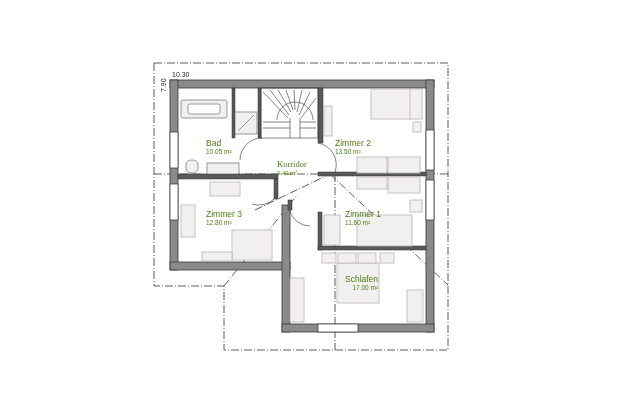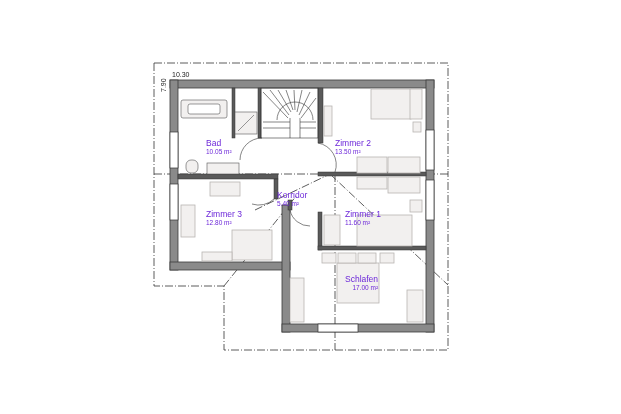--- a/index.html
+++ b/index.html
@@ -1,18 +1,18 @@
 <!DOCTYPE html>
 <html><head>
 <meta charset="utf-8">
 <style>
   html, body { margin:0; padding:0; background:#ffffff; }
   body { width:621px; height:414px; position:relative; overflow:hidden; font-family:"Liberation Sans", sans-serif; }
   #plan { position:absolute; left:0; top:0; width:621px; height:414px; }
-  .lbl { position:absolute; font-family:"Liberation Sans", sans-serif; color:#6d28d9; line-height:1; white-space:nowrap; }
+  .lbl { position:absolute; font-family:"Liberation Sans", sans-serif; color:#4d7c0f; line-height:1; white-space:nowrap; }
   .room-name { font-size:8.5px; }
   .room-area { font-size:6.5px; margin-top:1px; }
   .dim { font-size:7px; color:#222; }
 </style>
 </head>
 <body>
 
 <div id="plan">
 <svg width="621" height="414" viewBox="0 0 621 414" xmlns="http://www.w3.org/2000/svg">
 
@@ -130,21 +130,21 @@
   <div class="lbl dim" style="left:160px;top:92px;transform:rotate(-90deg);transform-origin:left top;">7.90</div>
 
   <div class="lbl" style="left:206px;top:139px;">
     <div class="room-name">Bad</div>
     <div class="room-area">10.05 m²</div>
   </div>
   <div class="lbl" style="left:335px;top:139px;">
     <div class="room-name">Zimmer 2</div>
     <div class="room-area">13.50 m²</div>
   </div>
-  <div class="lbl" style="left:277px;top:191px;">
+  <div class="lbl" style="left:277px;top:160px;font-family:Liberation Serif, serif;">
     <div class="room-name">Korridor</div>
     <div class="room-area">5.40 m²</div>
   </div>
   <div class="lbl" style="left:206px;top:210px;">
     <div class="room-name">Zimmer 3</div>
     <div class="room-area">12.80 m²</div>
   </div>
   <div class="lbl" style="left:345px;top:210px;">
     <div class="room-name">Zimmer 1</div>
     <div class="room-area">11.60 m²</div>

